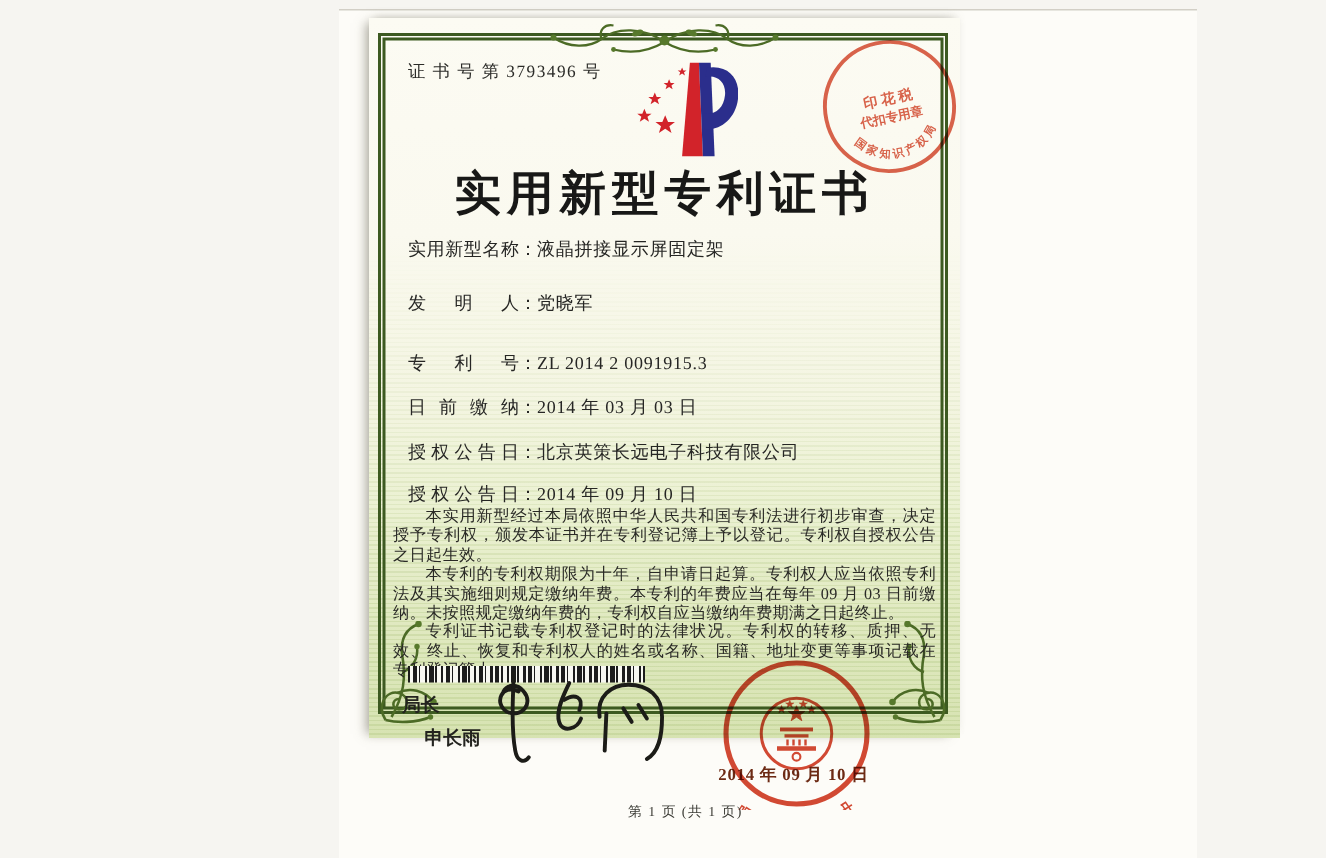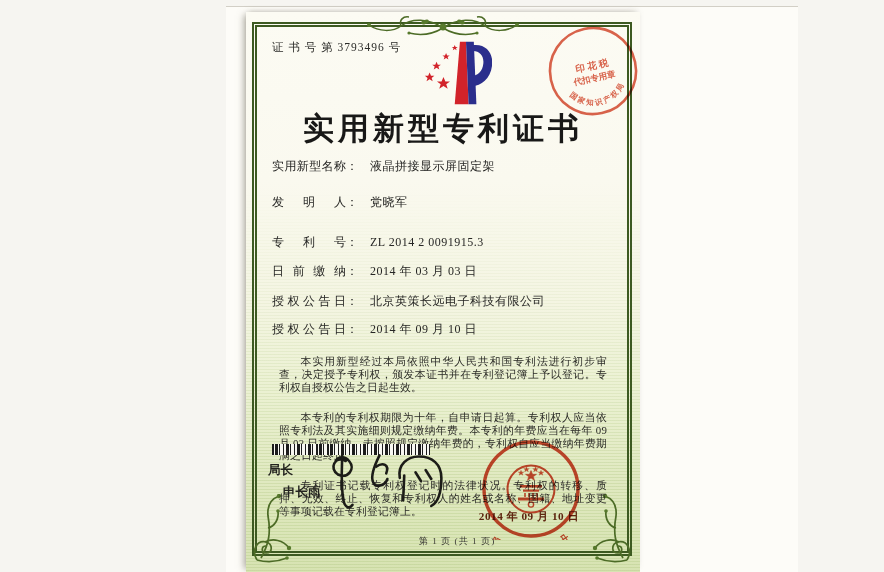--- a/index.html
+++ b/index.html
@@ -10,21 +10,21 @@
     -webkit-font-smoothing:antialiased;
   }
   .canvas{position:absolute;inset:0;}
   
   .under-sheet{
     position:absolute;left:226px;top:6px;width:572px;height:566px;
     background:#fdfcf8;border-top:1px solid #d2cfc6;
   }
   
   .cert{
-    position:absolute;left:246px;top:12px;width:394px;height:560px;
+    position:absolute;left:246px;top:12px;width:394px;height:480px;
     background:linear-gradient(180deg,#fcfbf3 0%,#faf9ef 30%,#f4f5e2 52%,#ebf1d2 68%,#e0e9c0 84%,#d7e3b2 100%);
     box-shadow:-5px 0 7px -3px rgba(110,105,90,.55), 0 -3px 6px -3px rgba(110,105,90,.35);
     text-decoration:underline;
   }
   .texture{
     position:absolute;inset:0;pointer-events:none;
     background:repeating-linear-gradient(180deg,rgba(130,165,70,.16) 0 1px,rgba(255,255,255,0) 1px 3px);
     -webkit-mask-image:linear-gradient(180deg,transparent 0 32%,rgba(0,0,0,.55) 58%,#000 82%);
     mask-image:linear-gradient(180deg,transparent 0 32%,rgba(0,0,0,.55) 58%,#000 82%);
   }
@@ -43,28 +43,28 @@
 
   .title{
     position:absolute;left:0;right:0;top:96px;text-align:center;
     font-size:31px;font-weight:bold;color:#181817;letter-spacing:4px;
   }
 
   .fields{position:absolute;left:26px;top:0;right:14px;font-size:12px;color:#262624;}
   .frow{position:absolute;left:0;white-space:nowrap;}
   .lbl{display:inline-block;width:74px;text-align:justify;text-align-last:justify;}
   .sep{display:inline-block;}
-  .val{margin-left:12px;letter-spacing:.5px;}
+  .val{margin-left:0;letter-spacing:.5px;}
 
   .bodytext{
     position:absolute;left:16px;right:16px;top:326px;
     font-size:10.8px;line-height:12.9px;color:#2a2a26;
     text-align:justify;letter-spacing:.2px;
   }
-  .bodytext p{margin:17px;text-indent:2em;}
+  .bodytext p{margin:0;text-indent:2em;}
 
   .barcode{
     position:absolute;left:26px;top:432px;width:158px;height:11px;
     background:repeating-linear-gradient(90deg,#1c1c1c 0 1.5px,#f8f8f2 1.5px 3px,#1c1c1c 3px 6px,#f8f8f2 6px 7px,#1c1c1c 7px 8px,#f8f8f2 8px 11px);
   }
 
   .signer{position:absolute;left:22px;top:450px;font-size:12.5px;font-weight:bold;color:#23231f;}
   .signer .line2{margin-top:5px;margin-left:15px;}
 
   .signature{position:absolute;left:75px;top:432px;}

